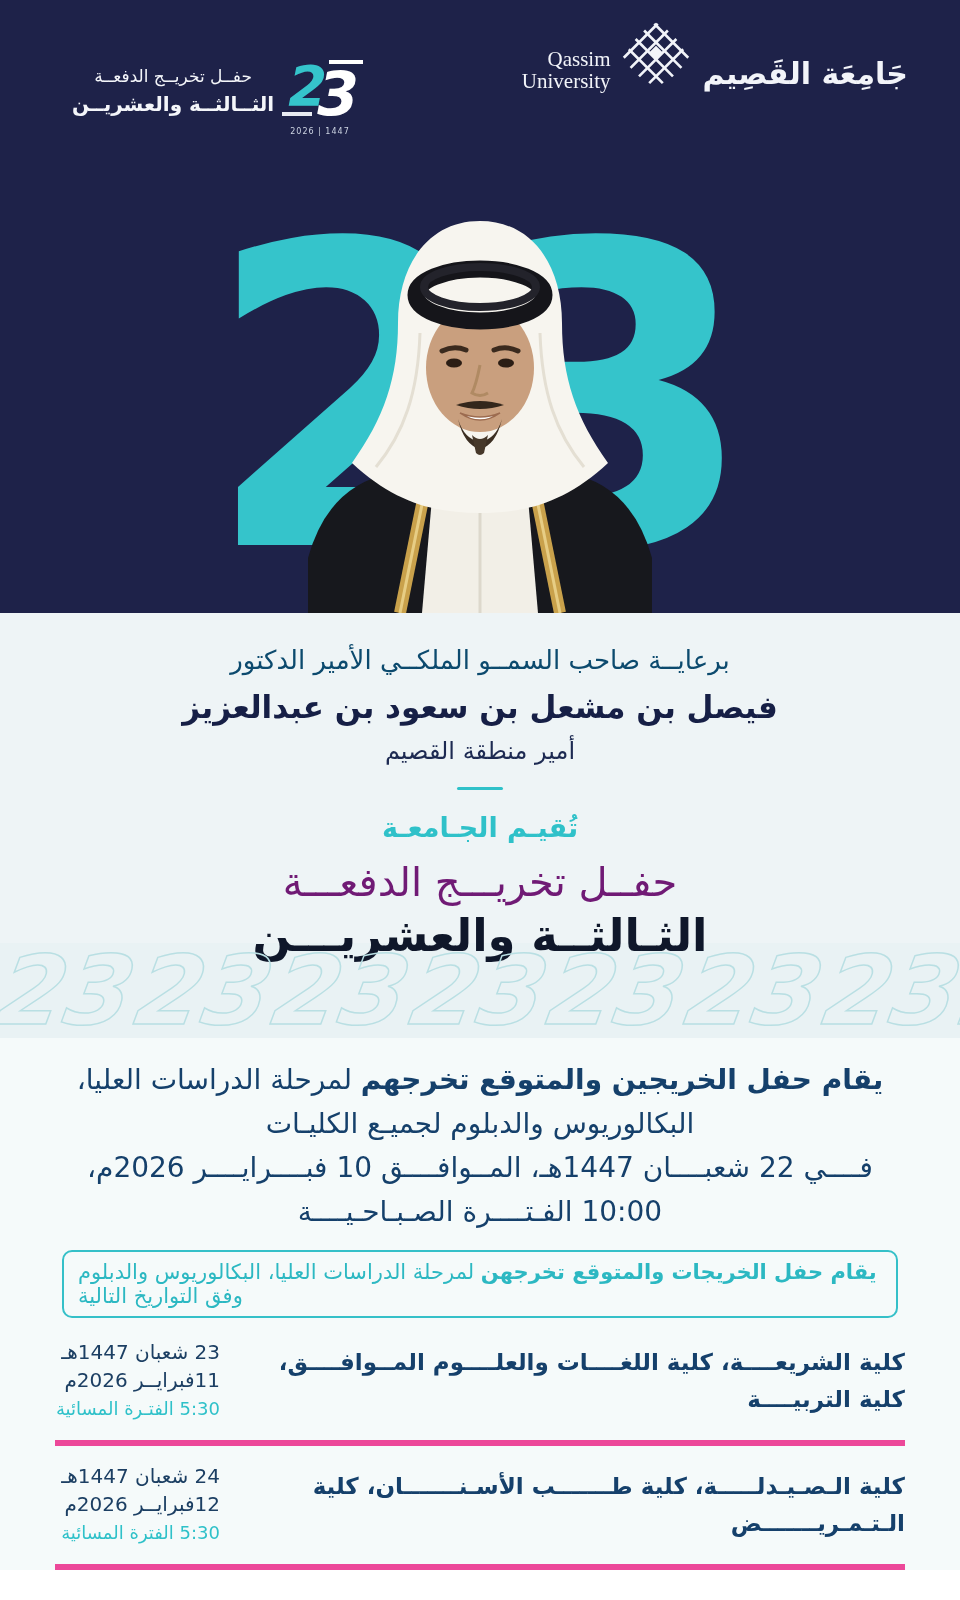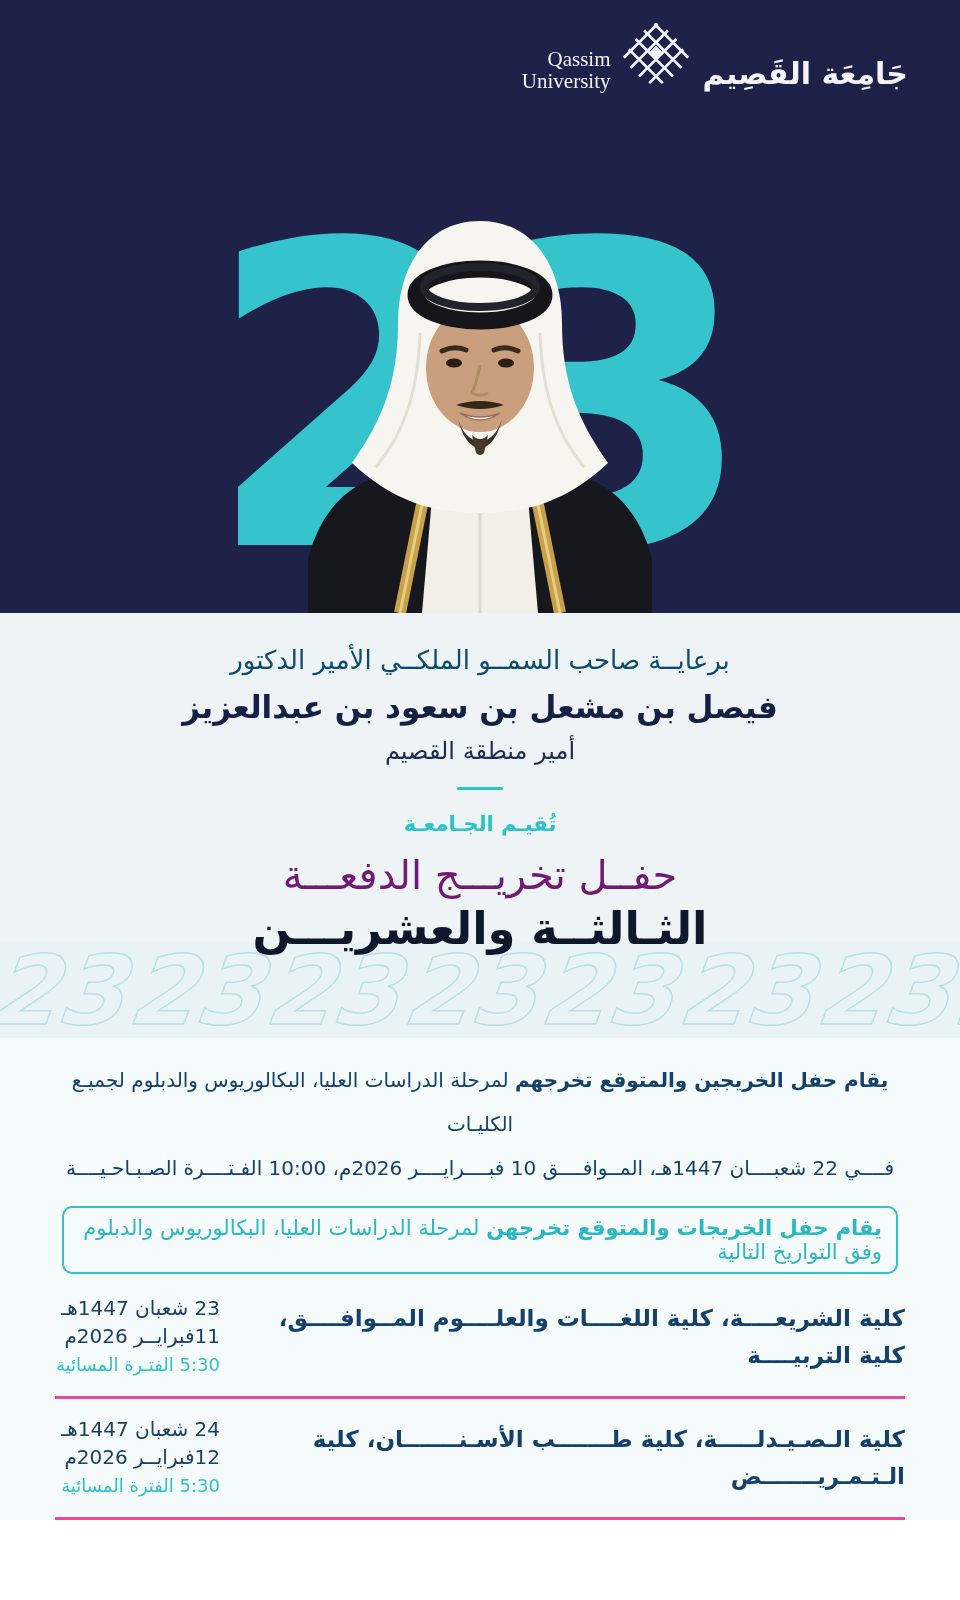--- a/index.html
+++ b/index.html
@@ -31,57 +31,70 @@
              line-height:1; z-index:1; padding-right:34px; }
 
   .portrait { position:absolute; left:50%; bottom:0; transform:translateX(-50%); z-index:2; }
 
   
   .patron { width:960px; background:#eef4f6; text-align:center; padding-top:32px; height:330px; }
   .patron .p1 { font-size:26px; color:#0c4a6e; }
   .patron .p2 { font-size:31px; color:#161f46; font-weight:bold; margin-top:14px; }
   .patron .p3 { font-size:24px; color:#1d2a52; margin-top:12px; }
   .tdivider { width:46px; height:3px; background:#2fc1c9; margin:22px auto 0 auto; border-radius:2px; }
-  .holds { font-size:21px; color:#2fc1c9; font-weight:bold; margin-top:22px; }
+  .holds { font-size:27px; color:#2fc1c9; font-weight:bold; margin-top:22px; }
   .cer1 { font-size:40px; color:#701a75; margin-top:16px; font-weight:500; }
   .cer2 { font-size:45px; color:#0f172a; margin-top:4px; font-weight:bold; }
 
   
   .pattern-band { width:960px; height:95px; background:#e9f2f4; overflow:hidden; white-space:nowrap;
                   display:flex; align-items:center; }
   .pattern-band span { font-size:96px; font-weight:800; font-style:italic; line-height:1;
                        color:transparent; -webkit-text-stroke:1.5px #b9dfe3;
                        transform:skewX(-10deg); margin-right:4px; }
 
   
   .lower { width:960px; background:#f5fafa; padding-top:20px; }
-  .males { text-align:center; font-size:20px; color:#15406b; line-height:44px; padding:0 55px; direction:rtl; }
+  .males { text-align:center; font-size:28px; color:#15406b; line-height:44px; padding:0 55px; direction:rtl; }
   .males .lead { font-weight:bold; }
 
   .females-box { margin:16px 62px 0 62px; border:2px solid #35c0c8; border-radius:10px;
-                 text-align:right; padding:8px 14px; font-size:21px; color:#2cb8c2; direction:rtl; }
+                 text-align:left; padding:8px 14px; font-size:21px; color:#2cb8c2; direction:rtl; }
   .females-box .lead { font-weight:bold; }
 
   
   .schedule { margin:4px 55px 0 55px; }
   .srow { display:flex; align-items:center; padding:16px 0; min-height:100px; }
-  .srow.bordered { border-bottom:3px solid #ec4899; }
+  .srow.bordered { border-bottom:6px solid #ec4899; }
   .dates { width:165px; text-align:right; direction:rtl; flex-shrink:0; }
   .dates .dh, .dates .dg { font-size:20px; color:#1c3f63; font-weight:500; line-height:28px; }
   .dates .dt { font-size:18px; color:#2fc1c9; font-weight:normal; line-height:30px; }
   .colleges { flex:1; text-align:right; direction:rtl; font-size:23px; font-weight:bold;
               color:#15406b; line-height:37px; padding-left:10px; }
 </style>
 </head>
 <body>
 
 <div class="page">
 
   <div class="hero">
 
+    <div class="brand-left">
+      <div class="ar-lines">
+        <div class="ar-l1" dir="rtl">حفــل تخريــج الدفعــة</div>
+        <div class="ar-l2" dir="rtl">الثــالثــة والعشريــن</div>
+      </div>
+      <div class="logo23">
+        <span class="bar-top"></span>
+        <span class="d2">2</span>
+        <span class="d3">3</span>
+        <span class="bar-bot"></span>
+        <span class="years">2026 | 1447</span>
+      </div>
+    </div>
 
     <div class="brand-right">
       <div class="uni-en">
         <div>Qassim</div>
         <div>University</div>
       </div>
       <svg class="lattice" width="72" height="72" viewBox="0 0 60 60">
         <g transform="rotate(45 30 30)" stroke="#f2f4f9" stroke-width="2.2" fill="none">
           <line x1="10" y1="12" x2="50" y2="12"></line>
             <line x1="8" y1="22" x2="52" y2="22"></line>

